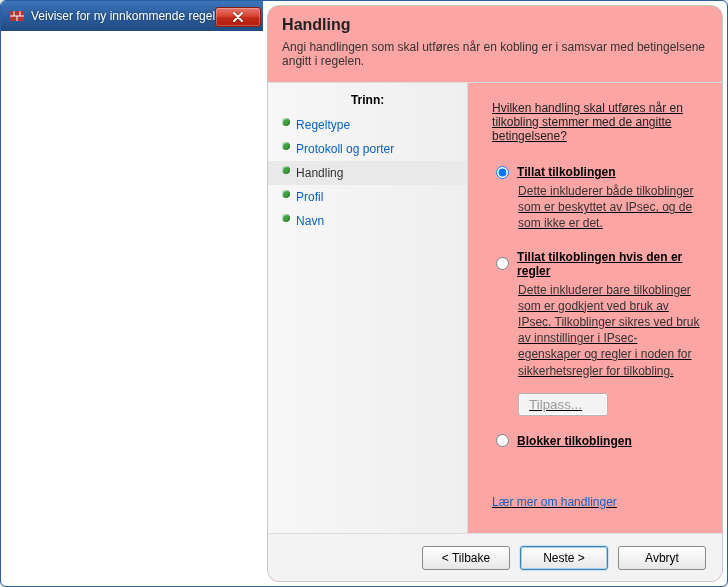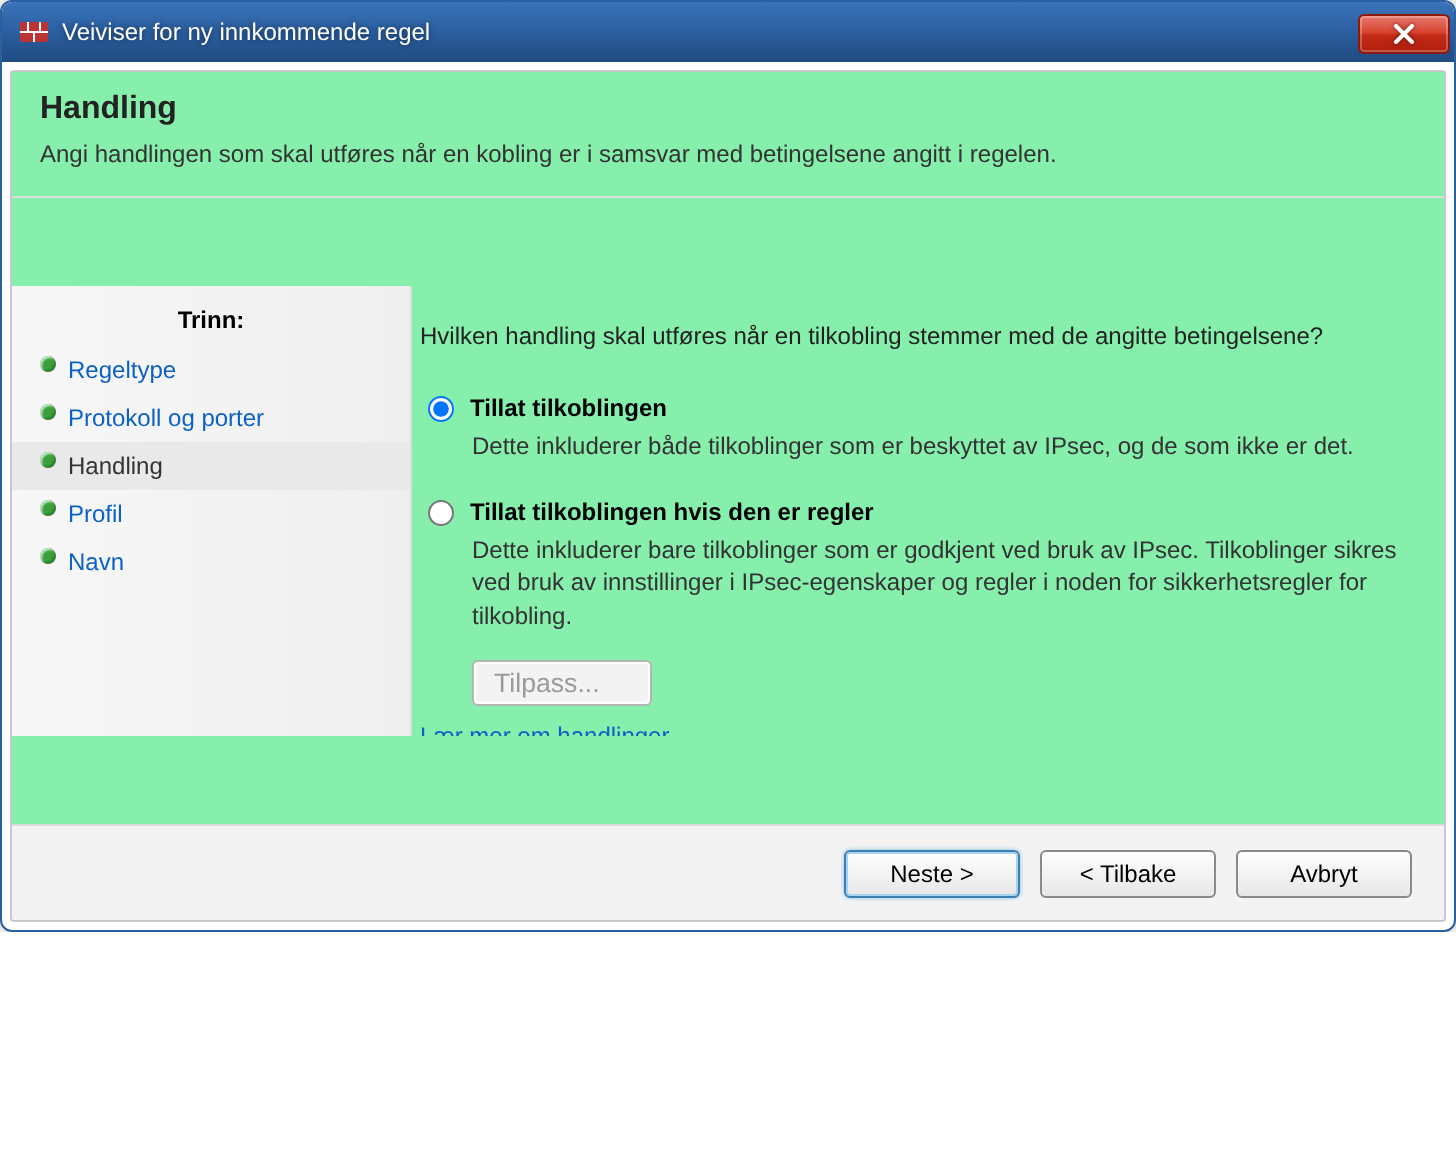--- a/index.html
+++ b/index.html
@@ -1,24 +1,24 @@
 <!DOCTYPE html>
 <html><head>
 <meta charset="utf-8">
 <style>
   * { box-sizing: border-box; }
   html, body { margin:0; padding:0; font-family: "Segoe UI", Tahoma, sans-serif; font-size:12px; color:#000; }
   .window {
-    width:728px; height:466px;
+    width:728px; height:587px;
     border:1px solid #2a5fa0;
     border-radius:6px;
     overflow:hidden;
     background:#fff;
     box-shadow:0 0 8px rgba(0,0,0,0.3);
-    display:flex; flex-direction:column;
+    display:flex; flex-direction:row;
   }
   .titlebar {
     height:30px;
     background: linear-gradient(to bottom, #3b74bb 0%, #2b5fa0 50%, #204a80 100%);
     display:flex; align-items:center; justify-content:space-between;
     padding:0 2px 0 8px;
     color:#fff;
   }
   .titlebar-left { display:flex; align-items:center; gap:6px; }
   .app-icon { width:16px; height:16px; }
@@ -30,26 +30,25 @@
     border-radius:3px;
     display:flex; align-items:center; justify-content:center;
     color:#fff; font-weight:bold;
     box-shadow: inset 0 0 0 1px rgba(255,255,255,0.25);
     margin-top:1px;
   }
   .close-btn svg { filter: drop-shadow(0 0 1px rgba(0,0,0,.5)); }
 
   .content {
     flex:1; display:flex; flex-direction:column;
-    background:#86efac;
+    background:#fca5a5;
     border:1px solid #c9c9c9;
     margin:4px;
-    border-radius:2px;
+    border-radius:12px;
     overflow:hidden;
-    gap:44px;
   }
   .header-block {
     padding:10px 14px 14px 14px;
     border-bottom:1px solid #ddd;
   }
   .page-title {
     font-size:16px; font-weight:bold; color:#222;
     margin-bottom:6px;
   }
   .page-subtitle { color:#333; }
@@ -71,22 +70,22 @@
     cursor:pointer;
   }
   .step .bullet { width:8px; height:8px; border-radius:50%; background:#3da03d; flex:0 0 8px; box-shadow: inset -1px -1px 1px rgba(0,0,0,.2), inset 1px 1px 1px rgba(255,255,255,.7);}
   .step.current {
     background:#e9e9e9;
     color:#333;
   }
   .step.current .label { font-weight:normal; color:#333; }
 
   .main {
-    flex:1; padding:18px 22px 10px 4px;
-    display:flex; flex-direction:column;
+    flex:1; padding:18px 22px 10px 24px;
+    display:flex; flex-direction:column;text-decoration:underline;
   }
   .question { margin-bottom:22px; color:#222; }
   .radio-group { display:flex; flex-direction:column; gap:18px; padding-left:4px; }
   .radio-item { display:flex; flex-direction:column; gap:4px; }
   .radio-head { display:flex; align-items:center; gap:8px; }
   .radio-head input { margin:0; }
   .radio-label { font-weight:bold; }
   .radio-desc { color:#333; padding-left:22px; line-height:1.35; }
   .customize-btn {
     margin-left:22px; margin-top:10px;
@@ -198,30 +197,36 @@
 
           <div class="radio-item">
             <label class="radio-head">
               <input type="radio" name="action" style="">
               <span class="radio-label">Tillat tilkoblingen hvis den er regler</span>
             </label>
             <div class="radio-desc">Dette inkluderer bare tilkoblinger som er godkjent ved bruk av IPsec. Tilkoblinger sikres ved bruk av innstillinger i IPsec-egenskaper og regler i noden for sikkerhetsregler for tilkobling.</div>
             <button class="customize-btn" disabled="">Tilpass...</button>
           </div>
 
+          <div class="radio-item">
+            <label class="radio-head">
+              <input type="radio" name="action" style="">
+              <span class="radio-label">Blokker tilkoblingen</span>
+            </label>
+          </div>
 
         </div>
 
         <div class="learn-link">
           <a href="#">Lær mer om handlinger</a>
         </div>
       </div>
 
     </div>
 
     <div class="footer">
+      <button class="btn">&lt; Tilbake</button>
       <button class="btn default">Neste &gt;</button>
-      <button class="btn">&lt; Tilbake</button>
       <button class="btn">Avbryt</button>
     </div>
 
   </div>
 </div>
 
 </body></html>

